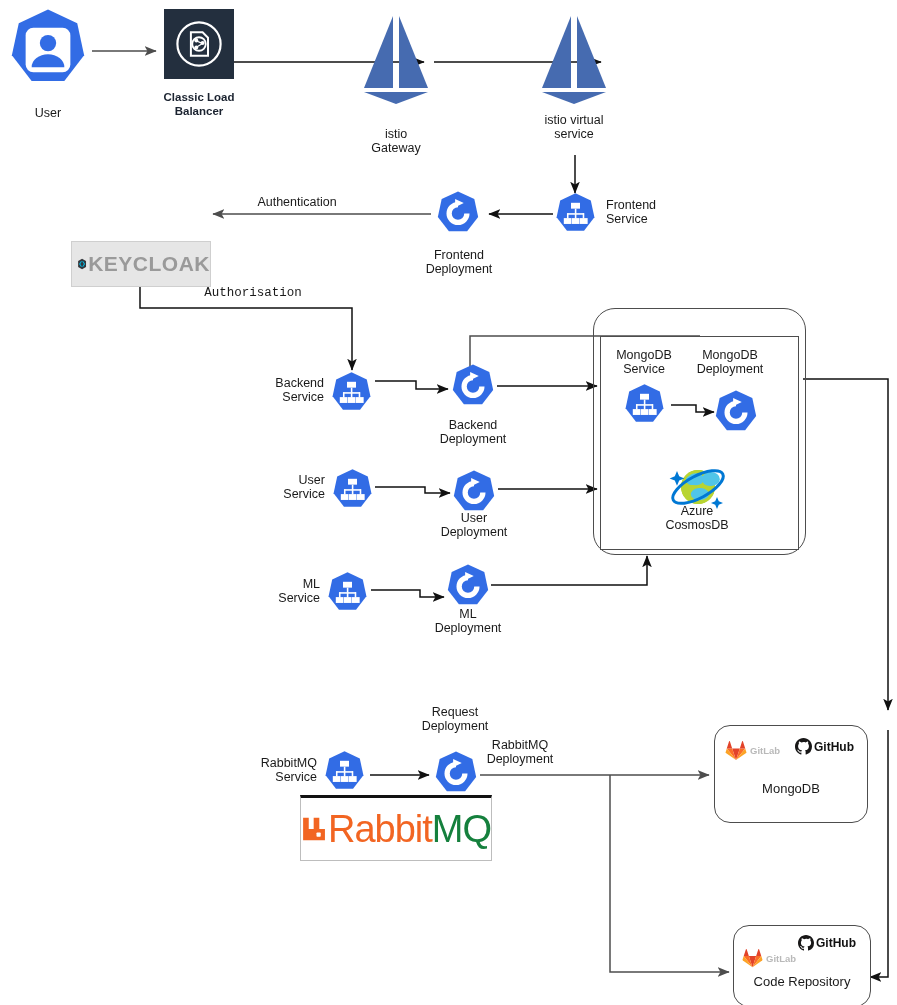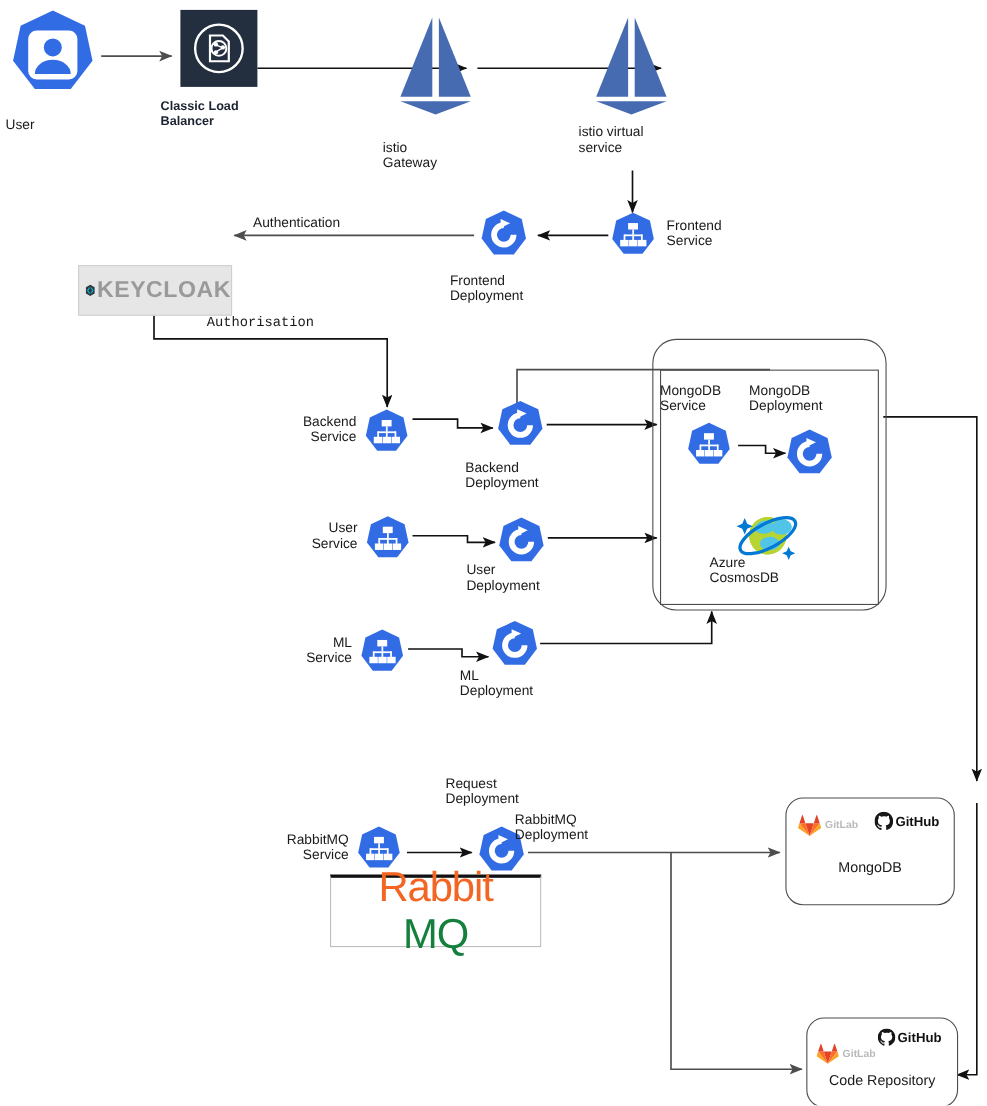--- a/index.html
+++ b/index.html
@@ -1,29 +1,29 @@
 <!DOCTYPE html>
 <html><head>
 <meta charset="utf-8">
 <style>
   html,body{margin:0;padding:0;background:#ffffff;}
   body{font-family:"Liberation Sans", sans-serif;}
   #canvas{position:relative;width:897px;height:1005px;background:#fff;overflow:hidden;}
   svg.wires{position:absolute;left:0;top:0;width:897px;height:1005px;pointer-events:none;}
-  .lbl{position:absolute;font-size:12.5px;line-height:14px;color:#1a1a1a;text-align:left;white-space:pre-line;}
+  .lbl{position:absolute;font-size:12.5px;line-height:14px;color:#1a1a1a;text-align:center;white-space:pre-line;}
   .lbl.b{font-weight:bold;font-size:11.5px;color:#1b2330;}
   .lbl.l{text-align:right;}
   .lbl.r{text-align:left;}
   .kicon{position:absolute;}
   .boxout{position:absolute;border:1.4px solid #4d4d4d;border-radius:22px;background:transparent;}
   .boxin{position:absolute;border:1.4px solid #4d4d4d;background:transparent;}
   .repo{position:absolute;border:1.4px solid #4d4d4d;border-radius:16px;background:#fff;}
   .kc{position:absolute;background:#e6e6e6;border:1px solid #cfcfcf;display:flex;align-items:center;margin-top:36px;}
   .kctext{font-weight:bold;font-size:21px;letter-spacing:.5px;color:#9a9a9a;font-family:"Liberation Sans",sans-serif;}
-  .rmq{position:absolute;background:#fff;border:1px solid #bdbdbd;border-top:3px solid #111;display:flex;align-items:center;justify-content:center;flex-direction:column;}
+  .rmq{position:absolute;background:#fff;border:1px solid #bdbdbd;border-top:3px solid #111;display:flex;align-items:center;justify-content:center;}
   .rmqtxt{font-size:38px;font-weight:400;letter-spacing:-1px;font-family:"Liberation Sans",sans-serif;}
   .clb{position:absolute;background:#232f3e;display:flex;align-items:center;justify-content:center;}
   .ghrow{position:absolute;display:flex;align-items:center;}
   .ghname{font-weight:bold;font-size:12px;color:#111;margin-left:2px;}
   .glname{font-size:9.5px;color:#b9b9b9;font-weight:bold;margin-left:3px;}
   .repolabel{position:absolute;width:100%;text-align:center;font-size:13px;color:#1a1a1a;}
 </style>
 </head>
 <body>
 

